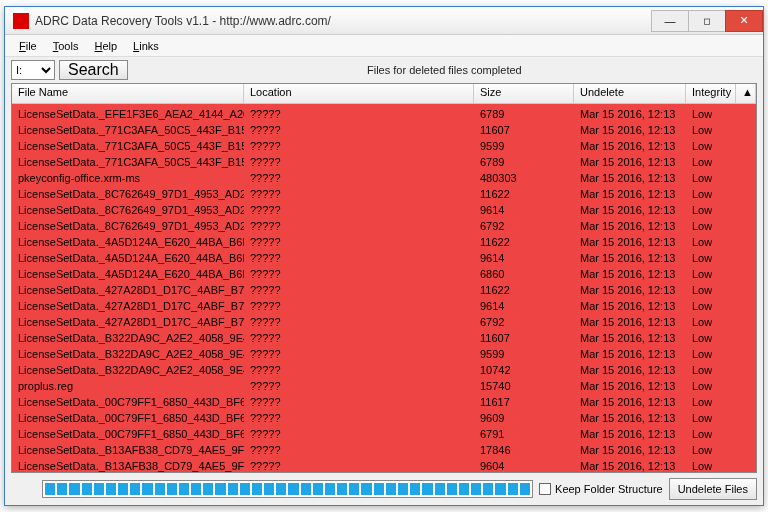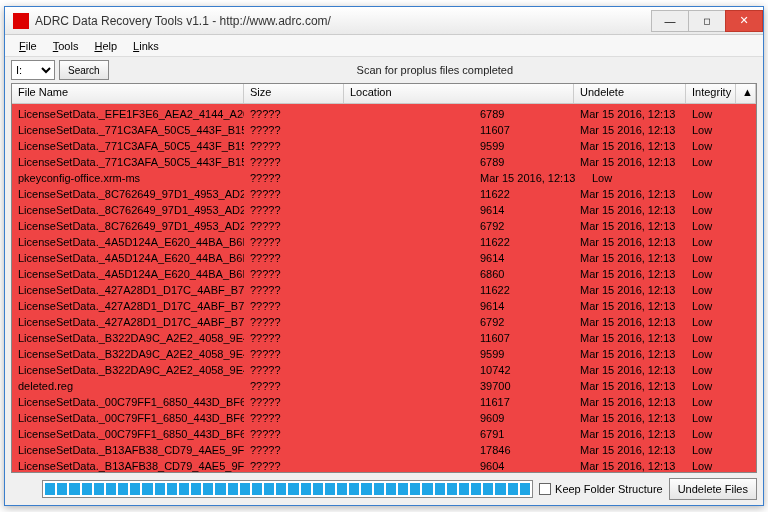--- a/index.html
+++ b/index.html
@@ -12,21 +12,21 @@
 .cap-btn { width: 38px; height: 22px; display: flex; align-items: center; justify-content: center; font-size: 11px; background: #eee; border: 1px solid #bbb; margin-left: -1px; cursor: pointer; }
 .cap-btn.min::before { content: "—"; }
 .cap-btn.max::before { content: "◻"; font-size: 9px; }
 .cap-btn.close { background: #e04b3e; color: #fff; border-color: #c0392b; }
 .cap-btn.close::before { content: "✕"; }
 .menubar { height: 22px; background: #f7f7f7; display: flex; align-items: center; padding: 0 6px; border-bottom: 1px solid #ddd; font-size: 11px; text-align: right; }
 .menu-item { padding: 2px 8px; cursor: pointer; }
 .menu-item .underline { text-decoration: underline; }
 .toolbar-row { height: 26px; display: flex; align-items: center; padding: 2px 6px; gap: 4px; }
 .drive-select { width: 44px; height: 20px; font-size: 11px; background: #fff; border: 1px solid #888; }
-.search-btn { height: 20px; font-size: 10px; padding: 0 8px; background: linear-gradient(#fdfdfd,#e5e5e5); border: 1px solid #888; cursor: pointer; }
+.search-btn { height: 20px; font-size: 16px; padding: 0 8px; background: linear-gradient(#fdfdfd,#e5e5e5); border: 1px solid #888; cursor: pointer; }
 .status-text { flex: 1; text-align: center; font-size: 11px; color: #222; }
 .panel { flex: 1; margin: 0 6px; background: #ef4444; border: 1px solid #888; display: flex; flex-direction: column; overflow: hidden; }
 .headers { display: flex; height: 20px; background: linear-gradient(#fdfdfd,#ececec); border-bottom: 1px solid #c8c8c8; font-size: 11px; }
 .col { padding: 2px 6px; border-right: 1px solid #ccc; overflow: hidden; white-space: nowrap; cursor: pointer; }
 .c-name { width: 232px; }
 .c-loc { width: 230px; }
 .c-size { width: 100px; }
 .c-mod { width: 112px; }
 .c-int { width: 50px; }
 .c-sort { flex: 1; text-align: center; }
@@ -62,28 +62,28 @@
       <div class="menu-item"><span class="underline">T</span>ools</div>
       <div class="menu-item"><span class="underline">H</span>elp</div>
       <div class="menu-item"><span class="underline">L</span>inks</div>
     </div>
 
   <div class="toolbar-row">
     <select class="drive-select">
       <option>I:</option>
     </select>
     <button class="search-btn">Search</button>
-    <div class="status-text">Scan for proplus files completed</div>
+    <div class="status-text">Files for deleted files completed</div>
   </div>
 
   <div class="panel">
     <div class="headers">
       <div class="col c-name">File Name</div>
+      <div class="col c-loc">Location</div>
       <div class="col c-size">Size</div>
-      <div class="col c-loc">Location</div>
       <div class="col c-mod">Undelete</div>
       <div class="col c-int">Integrity</div>
       <div class="col c-sort">▲</div>
     </div>
     <div class="rows" id="rows">
         <div class="row">
           <div class="col c-name">LicenseSetData._EFE1F3E6_AEA2_4144_A208...</div>
           <div class="col c-loc">?????</div>
           <div class="col c-size">6789</div>
           <div class="col c-mod">Mar 15 2016, 12:13</div>
@@ -106,20 +106,21 @@
         <div class="row">
           <div class="col c-name">LicenseSetData._771C3AFA_50C5_443F_B151...</div>
           <div class="col c-loc">?????</div>
           <div class="col c-size">6789</div>
           <div class="col c-mod">Mar 15 2016, 12:13</div>
           <div class="col c-int">Low</div>
         </div>
         <div class="row">
           <div class="col c-name">pkeyconfig-office.xrm-ms</div>
           <div class="col c-loc">?????</div>
+          <div class="col c-size">480303</div>
           <div class="col c-mod">Mar 15 2016, 12:13</div>
           <div class="col c-int">Low</div>
         </div>
         <div class="row">
           <div class="col c-name">LicenseSetData._8C762649_97D1_4953_AD27...</div>
           <div class="col c-loc">?????</div>
           <div class="col c-size">11622</div>
           <div class="col c-mod">Mar 15 2016, 12:13</div>
           <div class="col c-int">Low</div>
         </div>
@@ -194,23 +195,23 @@
           <div class="col c-int">Low</div>
         </div>
         <div class="row">
           <div class="col c-name">LicenseSetData._B322DA9C_A2E2_4058_9E4E...</div>
           <div class="col c-loc">?????</div>
           <div class="col c-size">10742</div>
           <div class="col c-mod">Mar 15 2016, 12:13</div>
           <div class="col c-int">Low</div>
         </div>
         <div class="row">
-          <div class="col c-name">deleted.reg</div>
-          <div class="col c-loc">?????</div>
-          <div class="col c-size">39700</div>
+          <div class="col c-name">proplus.reg</div>
+          <div class="col c-loc">?????</div>
+          <div class="col c-size">15740</div>
           <div class="col c-mod">Mar 15 2016, 12:13</div>
           <div class="col c-int">Low</div>
         </div>
         <div class="row">
           <div class="col c-name">LicenseSetData._00C79FF1_6850_443D_BF61...</div>
           <div class="col c-loc">?????</div>
           <div class="col c-size">11617</div>
           <div class="col c-mod">Mar 15 2016, 12:13</div>
           <div class="col c-int">Low</div>
         </div>

